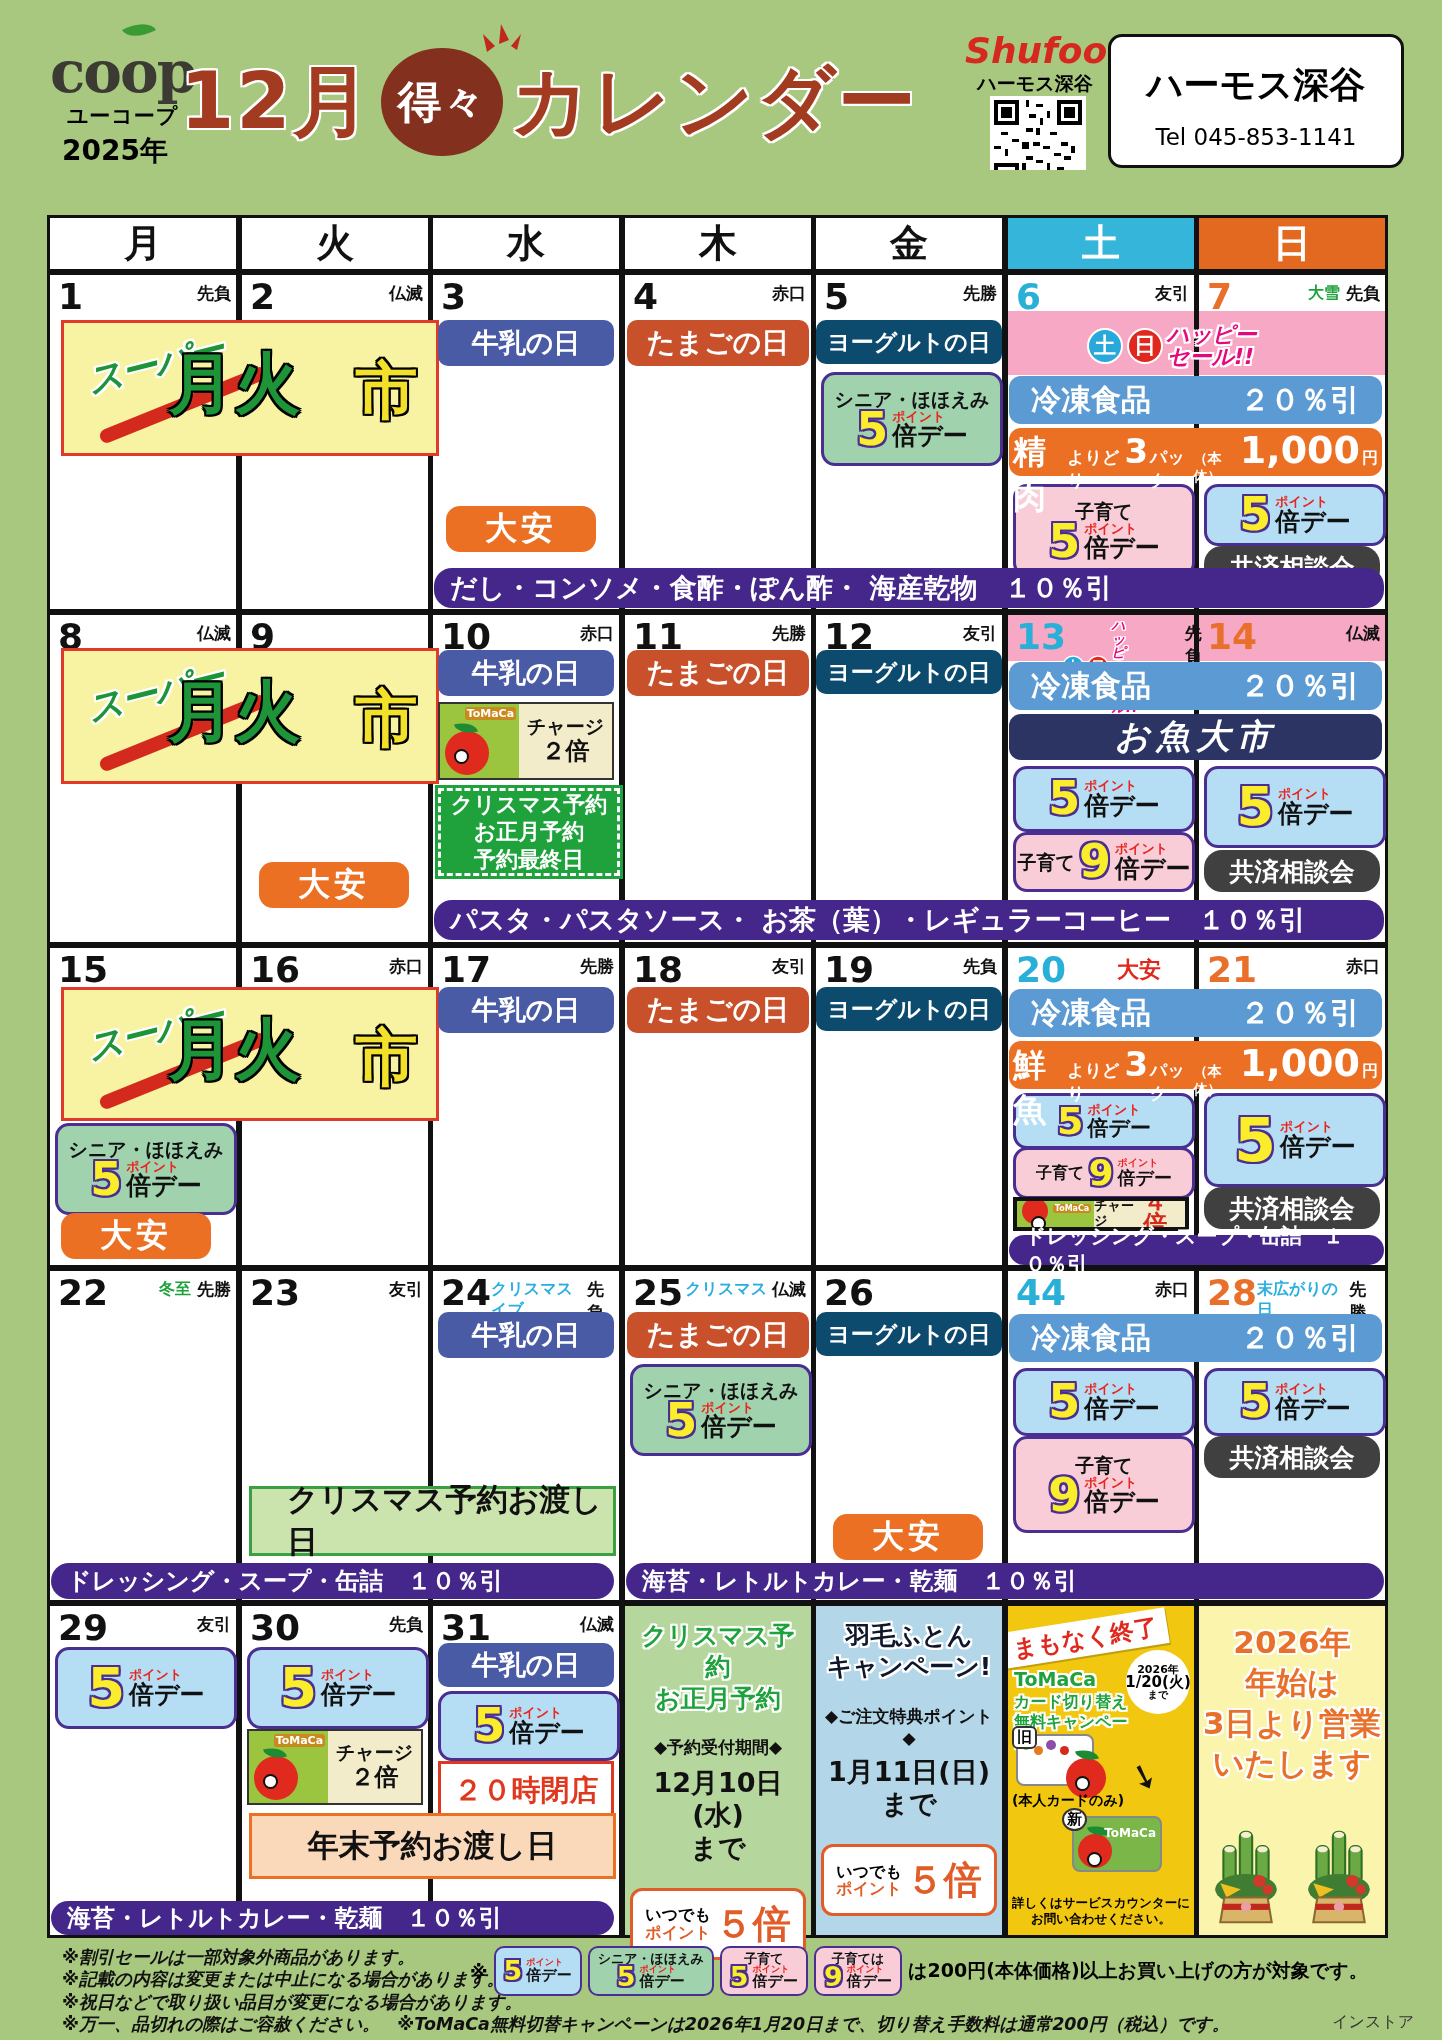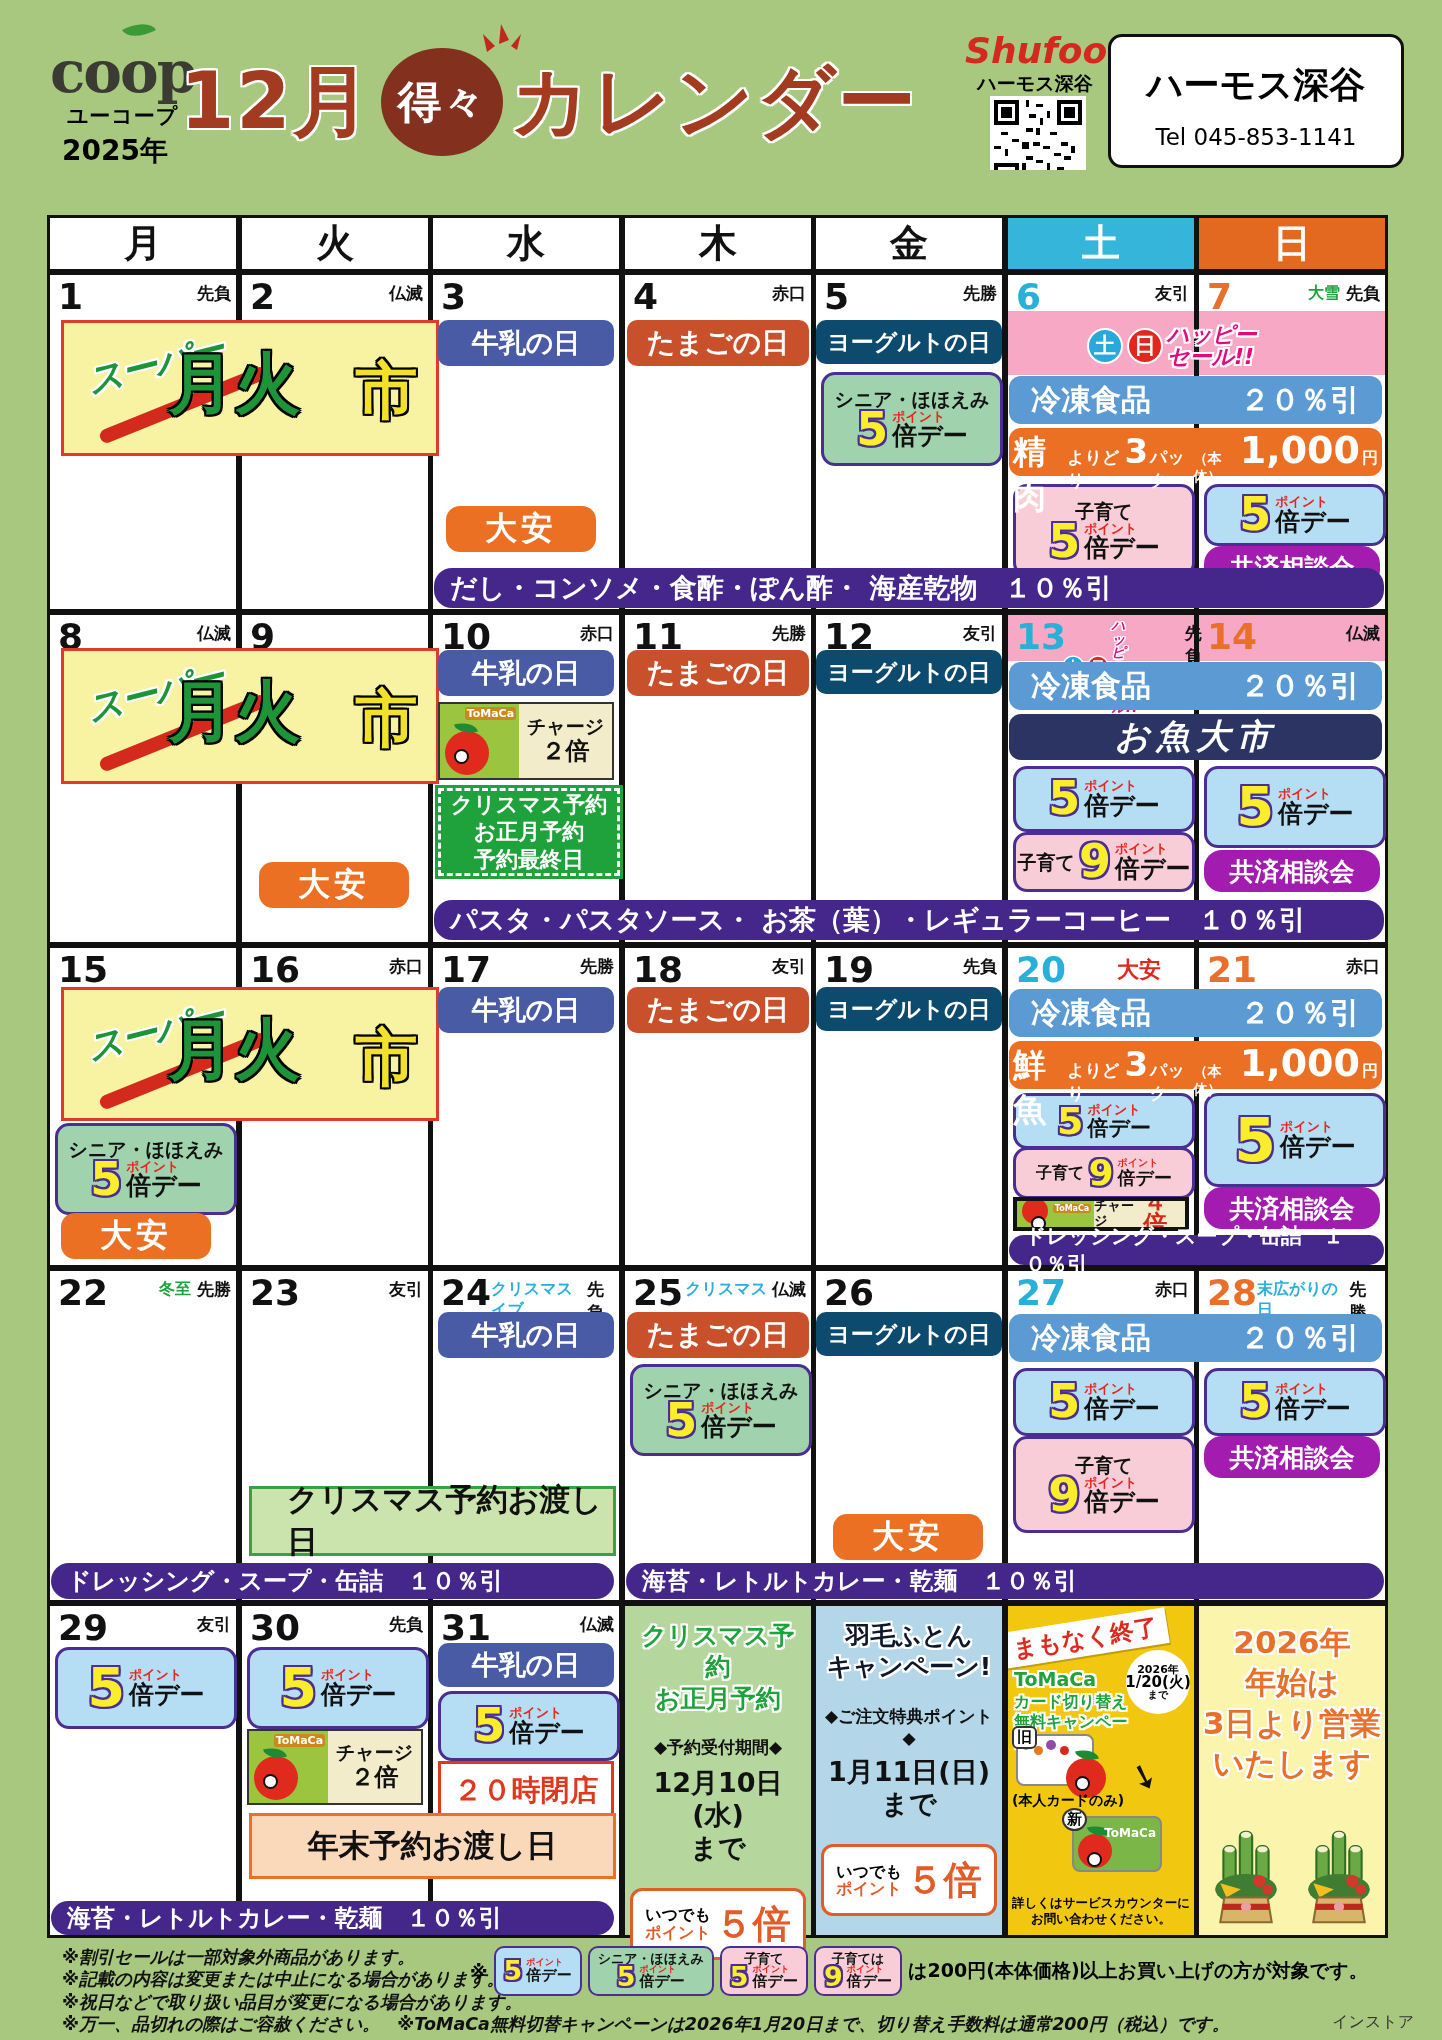--- a/index.html
+++ b/index.html
@@ -33,21 +33,21 @@
   .rk.red{color:#e0281e;text-shadow:-1px -1px 0 #fff,1px -1px 0 #fff,-1px 1px 0 #fff,1px 1px 0 #fff;}
   .note{font-size:16px;font-weight:bold;margin-top:4px;}
   .note.g{color:#1fa23c;} .note.bl{color:#29aee0;}
 
   
   .badge{position:absolute;border-radius:10px;color:#fff;font-weight:bold;display:flex;align-items:center;justify-content:center;z-index:4;box-sizing:border-box;}
   .bmilk{background:#4a5ba6;font-size:27px;}
   .begg{background:#c8502b;font-size:28px;}
   .byog{background:#0c4a6e;font-size:23px;}
   .btaian{background:#ec7023;font-size:32px;border-radius:14px;letter-spacing:4px;}
-  .bkyosai{background:#a21caf;font-size:25px;border-radius:18px;}
+  .bkyosai{background:#404040;font-size:25px;border-radius:18px;}
   .b5{background:#b5ddf4;border:3px solid #4b2e91;border-radius:14px;display:flex;align-items:center;justify-content:center;gap:4px;color:#111;}
   .b5 .five{color:#f9ed2c;font-size:46px;font-weight:900;line-height:0.9;}
   .b5r{display:flex;flex-direction:column;align-items:flex-start;line-height:1.05;}
   .b5r i{font-style:normal;color:#e8251e;font-size:13px;font-weight:bold;}
   .b5r b{color:#111;font-size:25px;}
   .b5.senior{background:#9fd2ad;flex-direction:column;gap:0;padding-top:2px;}
   .b5.pink{background:#f8cdd8;}
   .kw{font-size:19px;font-weight:bold;color:#111;line-height:1;}
   .b5row{display:flex;align-items:center;gap:4px;}
   .strip{position:absolute;background:#45278c;color:#fff;border-radius:18px;font-size:27px;font-weight:bold;display:flex;align-items:center;padding-left:16px;z-index:5;box-sizing:border-box;}
@@ -517,21 +517,21 @@
           </span>
         </div>
       </div>
     <div class="cell" style="left:766px;">
       <div class="dh">
           <span class="dn">26</span>
         </div>
       </div>
     <div class="cell" style="left:958px;">
       <div class="dh">
-          <span class="dn sat">27</span>
+          <span class="dn sat">44</span>
           <span class="rk">赤口</span>
         </div>
       </div>
     <div class="cell" style="left:1149px;">
       <div class="dh">
           <span class="dn sun">28</span>
           <span style="display:flex;gap:4px;">
             <span class="note bl">末広がりの日</span>
             <span class="rk">先勝</span>
           </span>

